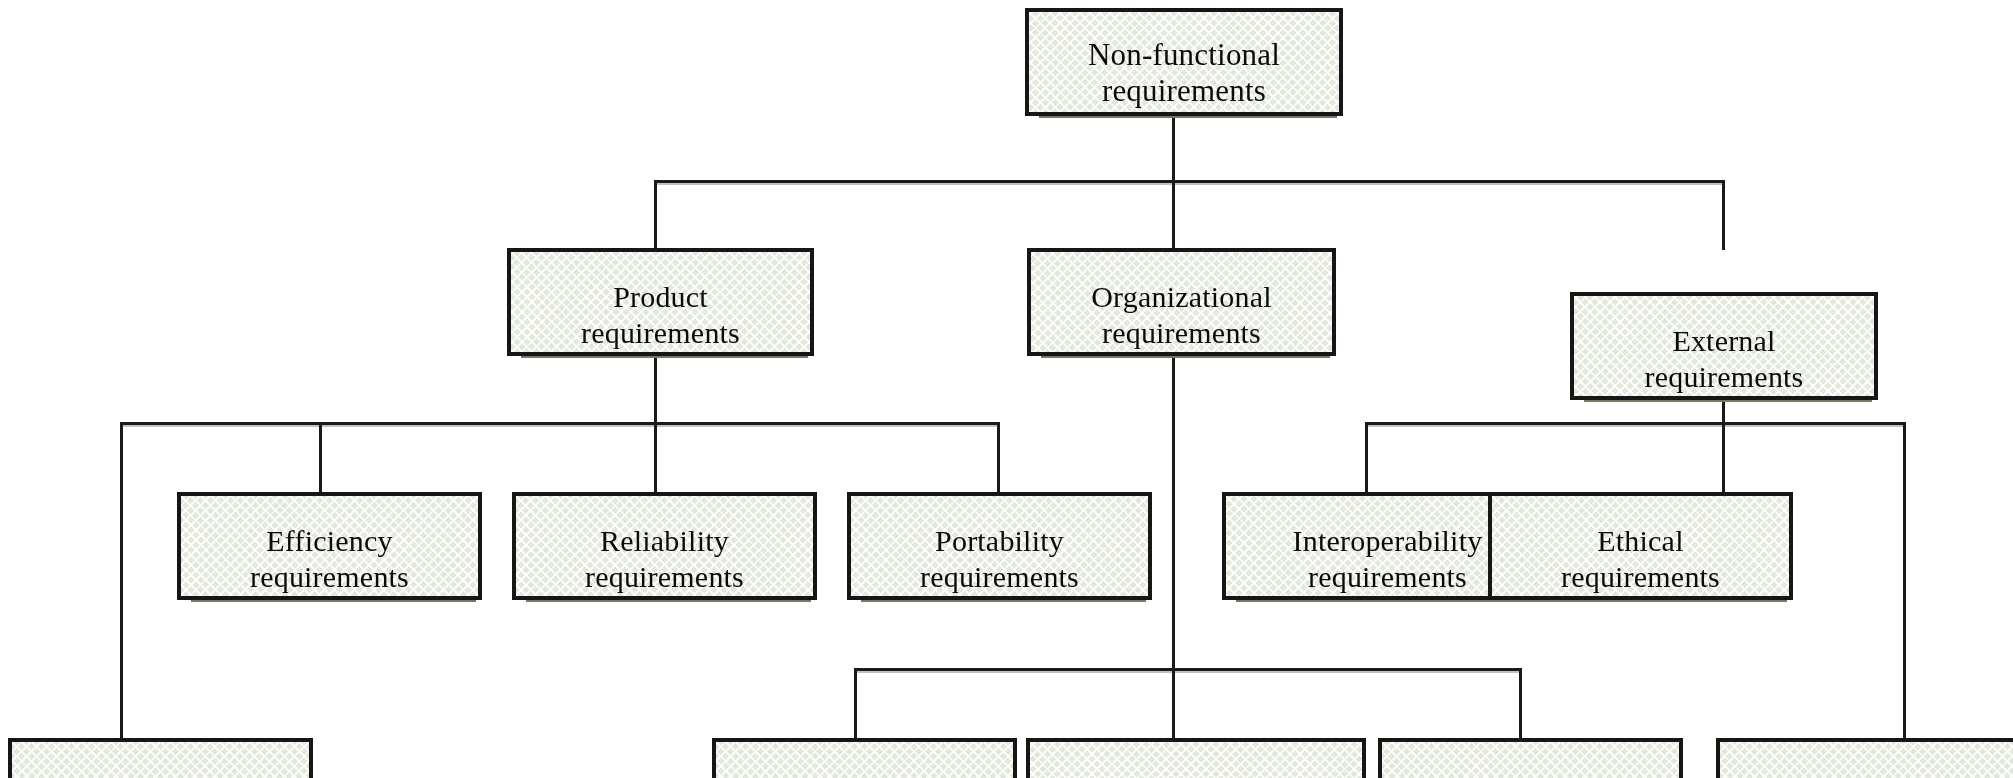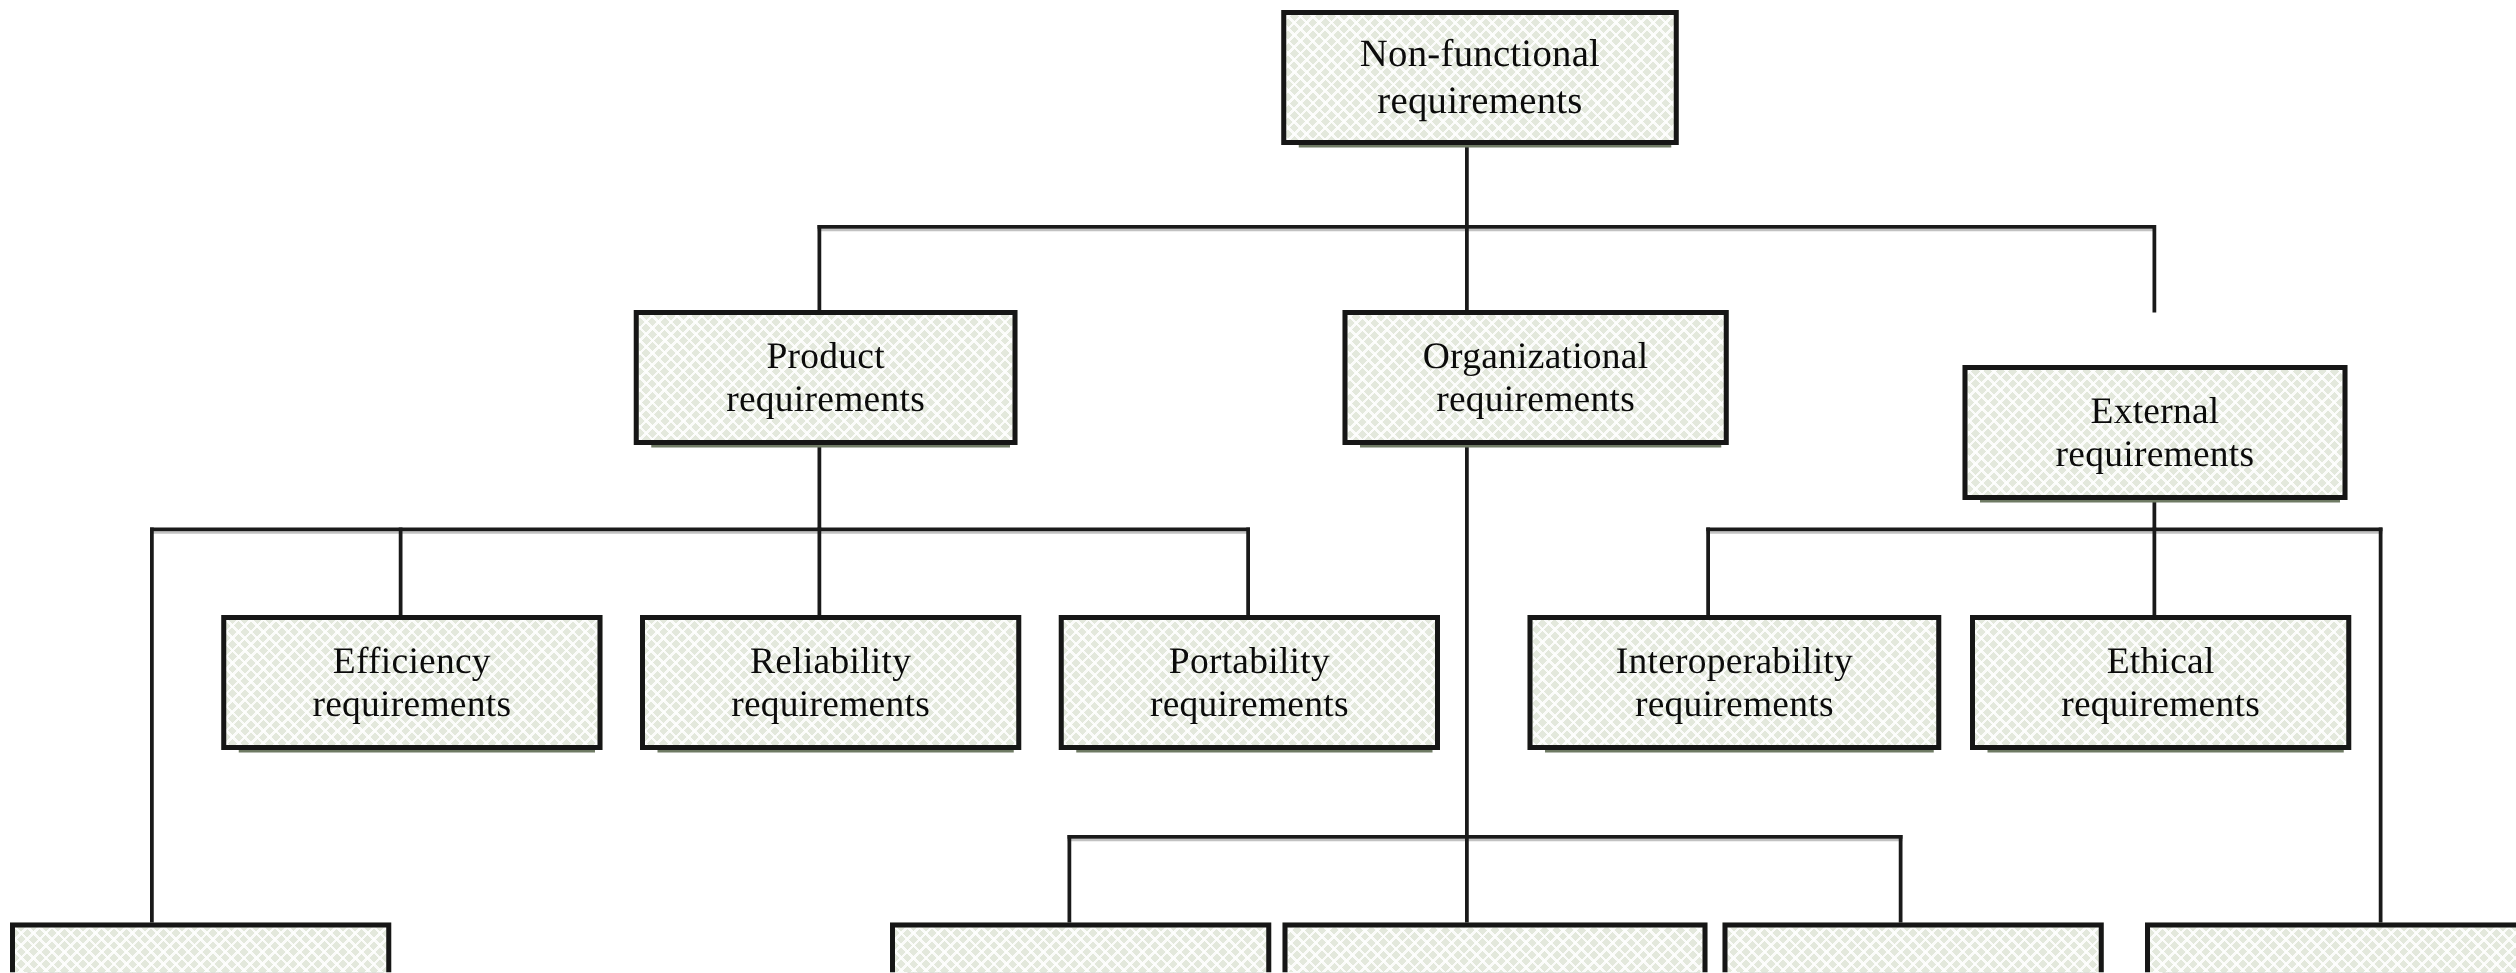--- a/index.html
+++ b/index.html
@@ -56,21 +56,21 @@
     z-index: 1;
     border: 4px solid #161616;
     background-color: #e3e8dc;
     
     background-image:
       repeating-linear-gradient(45deg,
         rgba(255,255,255,.85) 0 2px, rgba(255,255,255,0) 2px 7px),
       repeating-linear-gradient(-45deg,
         rgba(255,255,255,.85) 0 2px, rgba(255,255,255,0) 2px 7px);
     display: flex;
-    align-items: center;
+    align-items: flex-end;
     justify-content: center;
     text-align: center;
     color: #0b0b0b;
     line-height: 1.18;
     padding: 2px 6px;
   }
   .node .label {
     display: block;
     width: 100%;
     font-size: 30px;
@@ -119,21 +119,21 @@
   </div>
 
   <div class="node lvl2" style="left: 507px; top: 248px; width: 287px; height: 96px; padding-left: 17px;">
     <div class="shadow"></div>
     <div class="boxface">
       <span class="label">Product
 requirements</span>
     </div>
   </div>
 
-  <div class="node lvl2" style="left: 1074px; top: 248px; width: 289px; height: 96px;">
+  <div class="node lvl2" style="left: 1027px; top: 248px; width: 289px; height: 96px;">
     <div class="shadow"></div>
     <div class="boxface">
       <span class="label">Organizational
 requirements</span>
     </div>
   </div>
 
   <div class="node lvl2" style="left: 1570px; top: 248px; width: 288px; height: 96px; margin-top: 44px;">
     <div class="shadow"></div>
     <div class="boxface">
@@ -167,21 +167,21 @@
   </div>
 
   <div class="node lvl3" style="left: 1222px; top: 492px; width: 311px; height: 96px; padding-left: 17px;">
     <div class="shadow"></div>
     <div class="boxface">
       <span class="label">Interoperability
 requirements</span>
     </div>
   </div>
 
-  <div class="node lvl3" style="left: 1576px; top: 492px; width: 285px; height: 96px;">
+  <div class="node lvl3" style="left: 1488px; top: 492px; width: 285px; height: 96px;">
     <div class="shadow"></div>
     <div class="boxface">
       <span class="label">Ethical
 requirements</span>
     </div>
   </div>
 
   <div class="node lvl4" style="left: 8px; top: 738px; width: 285px; height: 96px;">
     <div class="shadow"></div>
     <div class="boxface">

